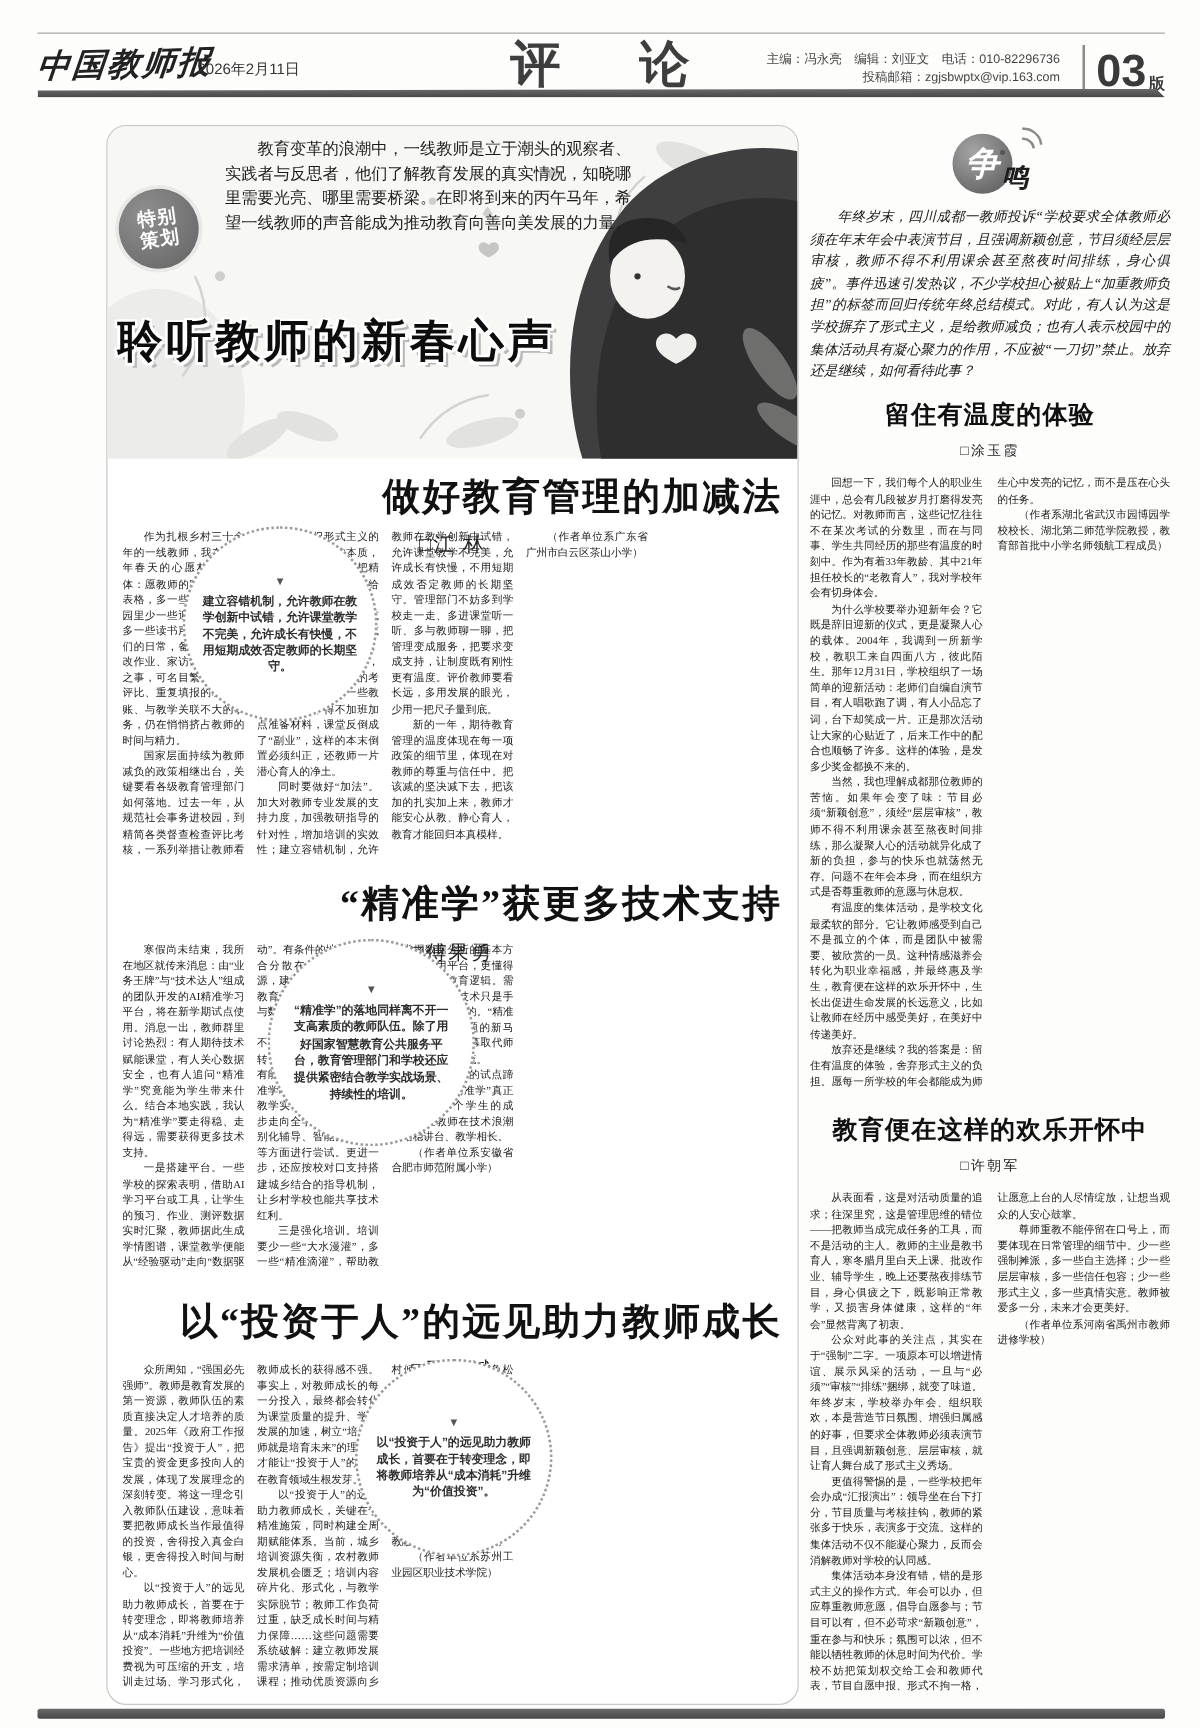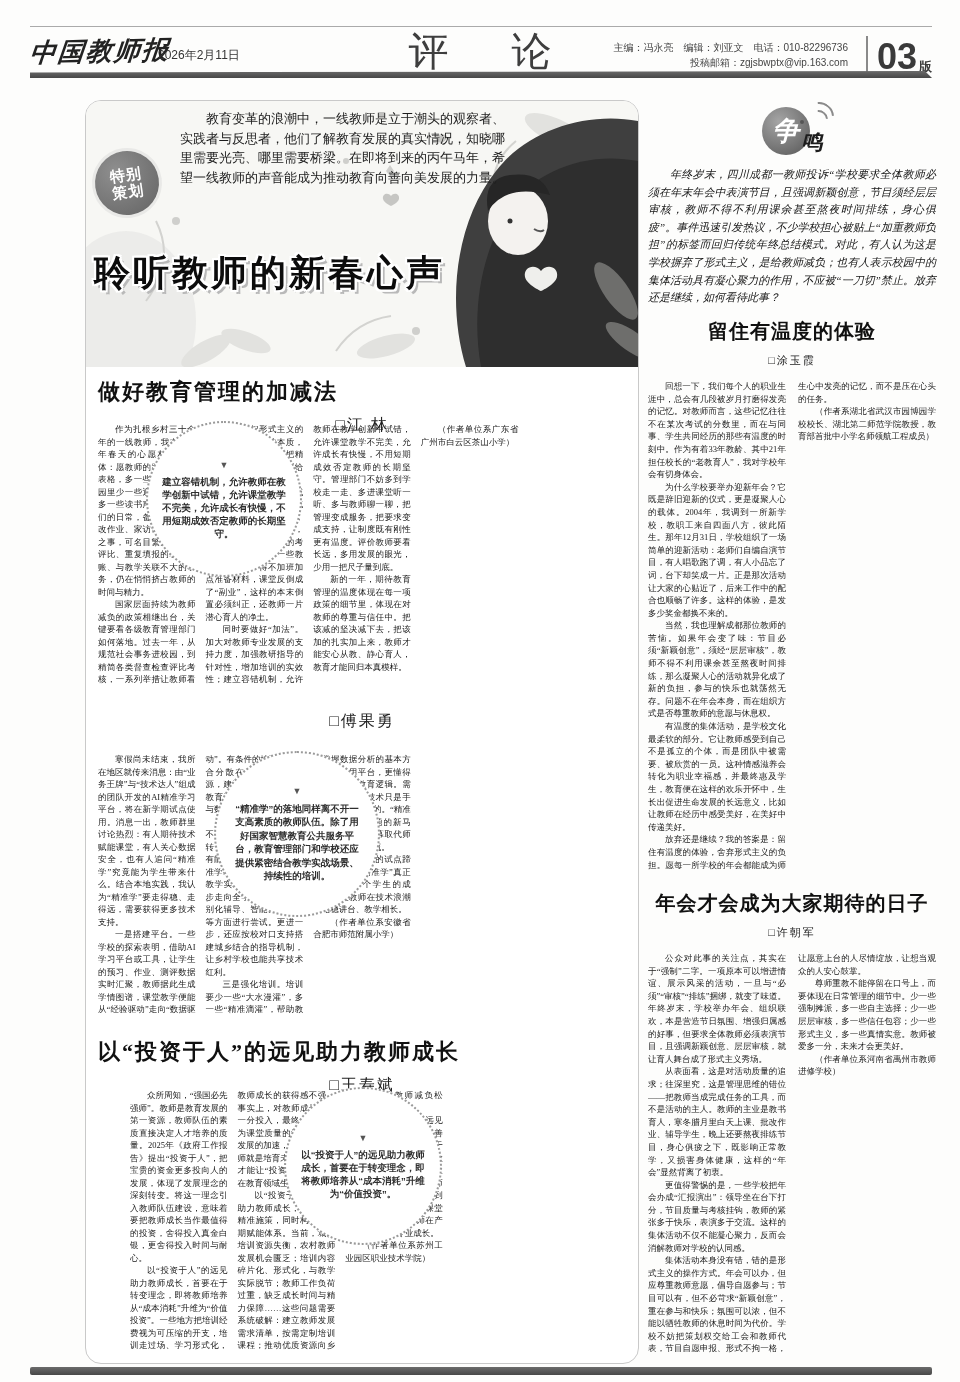--- a/index.html
+++ b/index.html
@@ -8,21 +8,21 @@
     font-family:"Liberation Serif","DejaVu Serif",serif;color:#1a1a1a;
     -webkit-font-smoothing:antialiased;overflow:hidden;
   }
   
   .topline{position:absolute;left:30px;right:28px;top:26px;height:1px;background:#aaa;}
   .masthead{position:absolute;left:30px;top:34px;font-family:"DejaVu Serif",serif;
     font-weight:bold;font-style:italic;font-size:26px;letter-spacing:2px;color:#222;
     transform:skewX(-7deg) rotate(-1.5deg);}
   .date{position:absolute;left:158px;top:47px;font:12px "Liberation Sans",sans-serif;color:#333;}
   .section-title{position:absolute;left:0;right:0;top:24px;text-align:center;
-    font-family:"Liberation Sans","DejaVu Sans",sans-serif;font-weight:400;font-size:40px;
+    font-family:"Liberation Sans","DejaVu Sans",sans-serif;font-weight:700;font-size:40px;
     letter-spacing:26px;text-indent:26px;color:#3e3e3e;}
   .editor{position:absolute;right:112px;top:40px;text-align:right;
     font:10px/15px "Liberation Sans",sans-serif;color:#444;}
   .pageno{position:absolute;right:28px;top:36px;height:40px;border-left:2px solid #8a8a8a;
     padding-left:9px;display:flex;align-items:flex-end;}
   .pageno .num{font-family:"Liberation Sans",sans-serif;font-weight:900;font-size:36px;line-height:38px;color:#3a3a3a;}
   .pageno .ban{font:bold 13px "Liberation Sans",sans-serif;color:#3a3a3a;margin:6px 0 0 2px;}
   .header-bar{position:absolute;left:30px;right:28px;top:71px;height:7px;
     background:linear-gradient(#6b6b6b,#474747);
     clip-path:polygon(0 20%,99.2% 0,100% 100%,0 100%);}
@@ -40,21 +40,21 @@
     box-shadow:0 0 0 3px #e9e9e7;}
   .sp-intro{position:absolute;left:94px;top:8px;width:336px;
     font-size:13px;line-height:19.5px;color:#1c1c1c;text-indent:2em;}
   .headline{position:absolute;left:8px;top:148px;white-space:nowrap;
     font-family:"Liberation Sans","DejaVu Sans",sans-serif;font-weight:900;font-size:36px;
     letter-spacing:3px;color:#0c0c0c;
     text-shadow:-2px 0 #fff,2px 0 #fff,0 -2px #fff,0 2px #fff,
       -2px -2px #fff,2px 2px #fff,-2px 2px #fff,2px -2px #fff,4px 4px 0 #b9b9b9;}
 
   .art{position:absolute;left:12px;width:528px;}
-  .art-title{text-align:left;font-weight:700;font-size:22px;letter-spacing:2px;color:#111;margin:0;}
+  .art-title{text-align:right;font-weight:700;font-size:30px;letter-spacing:2px;color:#111;margin:0;}
   .art-author{text-align:center;font-size:16px;color:#222;margin-top:8px;letter-spacing:2px;}
   .body-cols{column-gap:10px;column-fill:auto;overflow:hidden;
     font-size:8.5px;line-height:12.5px;text-align:justify;color:#191919;}
   .cols-5{column-count:5;}
   .cols-2{column-count:2;column-gap:12px;font-size:8.5px;line-height:12.6px;}
   .body-cols p{margin:0;text-indent:2em;}
   .quote-circle{position:absolute;border:2px dotted #9a9a9a;border-radius:50%;background:#fff;
     display:flex;flex-direction:column;align-items:center;justify-content:center;
     text-align:center;font-family:"Liberation Sans",sans-serif;font-weight:bold;
     color:#2e2e2e;z-index:3;box-sizing:border-box;}
@@ -162,40 +162,41 @@
       <p>同时要做好“加法”。加大对教师专业发展的支持力度，加强教研指导的针对性，增加培训的实效性；建立容错机制，允许教师在教学创新中试错，允许课堂教学不完美，允许成长有快慢，不用短期成效否定教师的长期坚守。管理部门不妨多到学校走一走、多进课堂听一听、多与教师聊一聊，把管理变成服务，把要求变成支持，让制度既有刚性更有温度。评价教师要看长远，多用发展的眼光，少用一把尺子量到底。</p>
       <p>新的一年，期待教育管理的温度体现在每一项政策的细节里，体现在对教师的尊重与信任中。把该减的坚决减下去，把该加的扎实加上来，教师才能安心从教、静心育人，教育才能回归本真模样。</p>
       <p>（作者单位系广东省广州市白云区茶山小学）</p>
     </div>
   <div class="quote-circle q1">
     <span class="tri">▼</span>
     <span>建立容错机制，允许教师在教学创新中试错，允许课堂教学不完美，允许成长有快慢，不用短期成效否定教师的长期坚守。</span>
   </div>
 
   <div class="art" style="top:602px;">
+    <h2 class="art-title">“精准学”获更多技术支持</h2>
     <div class="art-author"><span>□</span><span>傅果勇</span></div>
   </div>
   <div class="art body-cols cols-5" style="top:652px;height:268px;">
       <p>寒假尚未结束，我所在地区就传来消息：由“业务王牌”与“技术达人”组成的团队开发的AI精准学习平台，将在新学期试点使用。消息一出，教师群里讨论热烈：有人期待技术赋能课堂，有人关心数据安全，也有人追问“精准学”究竟能为学生带来什么。结合本地实践，我认为“精准学”要走得稳、走得远，需要获得更多技术支持。</p>
       <p>一是搭建平台。一些学校的探索表明，借助AI学习平台或工具，让学生的预习、作业、测评数据实时汇聚，教师据此生成学情图谱，课堂教学便能从“经验驱动”走向“数据驱动”。有条件的地区可以整合分散在各校的数字资源，建设区域统一的智慧教育平台，避免重复建设与数据孤岛。</p>
       <p>二是用好数据。数据不是越多越好，关键在于转化为教学改进的依据。有能力的教师可以组成“精准学研究小组”，开展对照教学实验，从局部试点逐步走向全学科应用，在个别化辅导、智能分层设计等方面进行尝试。更进一步，还应按校对口支持搭建城乡结合的指导机制，让乡村学校也能共享技术红利。</p>
       <p>三是强化培训。培训要少一些“大水漫灌”，多一些“精准滴灌”，帮助教师掌握数据分析的基本方法，既会用平台，更懂得数据背后的教育逻辑。需要提醒的是，技术只是手段，育人才是目的。“精准学”不能沦为刷题的新马甲，更不能让屏幕取代师生之间温暖的交流。</p>
       <p>期待新学期的试点蹄疾步稳，让“精准学”真正服务于每一个学生的成长，也让教师在技术浪潮中站稳讲台、教学相长。</p>
       <p>（作者单位系安徽省合肥市师范附属小学）</p>
     </div>
   <div class="quote-circle q2">
     <span class="tri">▼</span>
     <span>“精准学”的落地同样离不开一支高素质的教师队伍。除了用好国家智慧教育公共服务平台，教育管理部门和学校还应提供紧密结合教学实战场景、持续性的培训。</span>
   </div>
 
   <div class="art" style="top:936px;">
     <h2 class="art-title">以“投资于人”的远见助力教师成长</h2>
     <div class="art-author"><span>□</span><span>王寿斌</span></div>
   </div>
-  <div class="art body-cols cols-5" style="top:988px;height:266px;margin-left:32px;">
+  <div class="art body-cols cols-5" style="top:988px;height:266px;">
       <p>众所周知，“强国必先强师”。教师是教育发展的第一资源，教师队伍的素质直接决定人才培养的质量。2025年《政府工作报告》提出“投资于人”，把宝贵的资金更多投向人的发展，体现了发展理念的深刻转变。将这一理念引入教师队伍建设，意味着要把教师成长当作最值得的投资，舍得投入真金白银，更舍得投入时间与耐心。</p>
       <p>以“投资于人”的远见助力教师成长，首要在于转变理念，即将教师培养从“成本消耗”升维为“价值投资”。一些地方把培训经费视为可压缩的开支，培训走过场、学习形式化，教师成长的获得感不强。事实上，对教师成长的每一分投入，最终都会转化为课堂质量的提升、学生发展的加速，树立“培养教师就是培育未来”的理念，才能让“投资于人”的种子在教育领域生根发芽。</p>
       <p>以“投资于人”的远见助力教师成长，关键在于精准施策，同时构建全周期赋能体系。当前，城乡培训资源失衡，农村教师发展机会匮乏；培训内容碎片化、形式化，与教学实际脱节；教师工作负荷过重，缺乏成长时间与精力保障……这些问题需要系统破解：建立教师发展需求清单，按需定制培训课程；推动优质资源向乡村倾斜；为教师减负松绑，保障研修时间。</p>
       <p>以“投资于人”的远见助力教师成长，还需完善评价激励机制，让想干事、能干事、干成事的教师有舞台、有奔头。职业院校尤其要重视“双师型”教师培养，打通教师到企业实践、工程师进课堂的双向通道，让教师在产教融合中实现专业成长。</p>
       <p>（作者单位系苏州工业园区职业技术学院）</p>
     </div>
   <div class="quote-circle q3">
     <span class="tri">▼</span>
     <span>以“投资于人”的远见助力教师成长，首要在于转变理念，即将教师培养从“成本消耗”升维为“价值投资”。</span>
   </div>
@@ -220,25 +221,25 @@
         <p>回想一下，我们每个人的职业生涯中，总会有几段被岁月打磨得发亮的记忆。对教师而言，这些记忆往往不在某次考试的分数里，而在与同事、学生共同经历的那些有温度的时刻中。作为有着33年教龄、其中21年担任校长的“老教育人”，我对学校年会有切身体会。</p>
         <p>为什么学校要举办迎新年会？它既是辞旧迎新的仪式，更是凝聚人心的载体。2004年，我调到一所新学校，教职工来自四面八方，彼此陌生。那年12月31日，学校组织了一场简单的迎新活动：老师们自编自演节目，有人唱歌跑了调，有人小品忘了词，台下却笑成一片。正是那次活动让大家的心贴近了，后来工作中的配合也顺畅了许多。这样的体验，是发多少奖金都换不来的。</p>
         <p>当然，我也理解成都那位教师的苦恼。如果年会变了味：节目必须“新颖创意”，须经“层层审核”，教师不得不利用课余甚至熬夜时间排练，那么凝聚人心的活动就异化成了新的负担，参与的快乐也就荡然无存。问题不在年会本身，而在组织方式是否尊重教师的意愿与休息权。</p>
         <p>有温度的集体活动，是学校文化最柔软的部分。它让教师感受到自己不是孤立的个体，而是团队中被需要、被欣赏的一员。这种情感滋养会转化为职业幸福感，并最终惠及学生，教育便在这样的欢乐开怀中，生长出促进生命发展的长远意义，比如让教师在经历中感受美好，在美好中传递美好。</p>
         <p>放弃还是继续？我的答案是：留住有温度的体验，舍弃形式主义的负担。愿每一所学校的年会都能成为师生心中发亮的记忆，而不是压在心头的任务。</p>
         <p>（作者系湖北省武汉市园博园学校校长、湖北第二师范学院教授，教育部首批中小学名师领航工程成员）</p>
       </div>
   </div>
 
   <div class="d-art" style="top:790px;">
-    <h2 class="d-title">年会才会成为大家期待的日子</h2>
+    <h2 class="d-title">教育便在这样的欢乐开怀中</h2>
     <div class="d-author"><span>□</span><span>许朝军</span></div>
     <div class="d-body body-cols cols-2" style="height:406px;">
+        <p>从表面看，这是对活动质量的追求；往深里究，这是管理思维的错位——把教师当成完成任务的工具，而不是活动的主人。教师的主业是教书育人，寒冬腊月里白天上课、批改作业、辅导学生，晚上还要熬夜排练节目，身心俱疲之下，既影响正常教学，又损害身体健康，这样的“年会”显然背离了初衷。</p>
         <p>公众对此事的关注点，其实在于“强制”二字。一项原本可以增进情谊、展示风采的活动，一旦与“必须”“审核”“排练”捆绑，就变了味道。年终岁末，学校举办年会、组织联欢，本是营造节日氛围、增强归属感的好事，但要求全体教师必须表演节目，且强调新颖创意、层层审核，就让育人舞台成了形式主义秀场。</p>
-        <p>从表面看，这是对活动质量的追求；往深里究，这是管理思维的错位——把教师当成完成任务的工具，而不是活动的主人。教师的主业是教书育人，寒冬腊月里白天上课、批改作业、辅导学生，晚上还要熬夜排练节目，身心俱疲之下，既影响正常教学，又损害身体健康，这样的“年会”显然背离了初衷。</p>
         <p>更值得警惕的是，一些学校把年会办成“汇报演出”：领导坐在台下打分，节目质量与考核挂钩，教师的紧张多于快乐，表演多于交流。这样的集体活动不仅不能凝心聚力，反而会消解教师对学校的认同感。</p>
         <p>集体活动本身没有错，错的是形式主义的操作方式。年会可以办，但应尊重教师意愿，倡导自愿参与；节目可以有，但不必苛求“新颖创意”，重在参与和快乐；氛围可以浓，但不能以牺牲教师的休息时间为代价。学校不妨把策划权交给工会和教师代表，节目自愿申报、形式不拘一格，让愿意上台的人尽情绽放，让想当观众的人安心鼓掌。</p>
         <p>尊师重教不能停留在口号上，而要体现在日常管理的细节中。少一些强制摊派，多一些自主选择；少一些层层审核，多一些信任包容；少一些形式主义，多一些真情实意。教师被爱多一分，未来才会更美好。</p>
         <p>（作者单位系河南省禹州市教师进修学校）</p>
       </div>
   </div>
 </div>
 
 <div class="footer-bar"></div>
 

